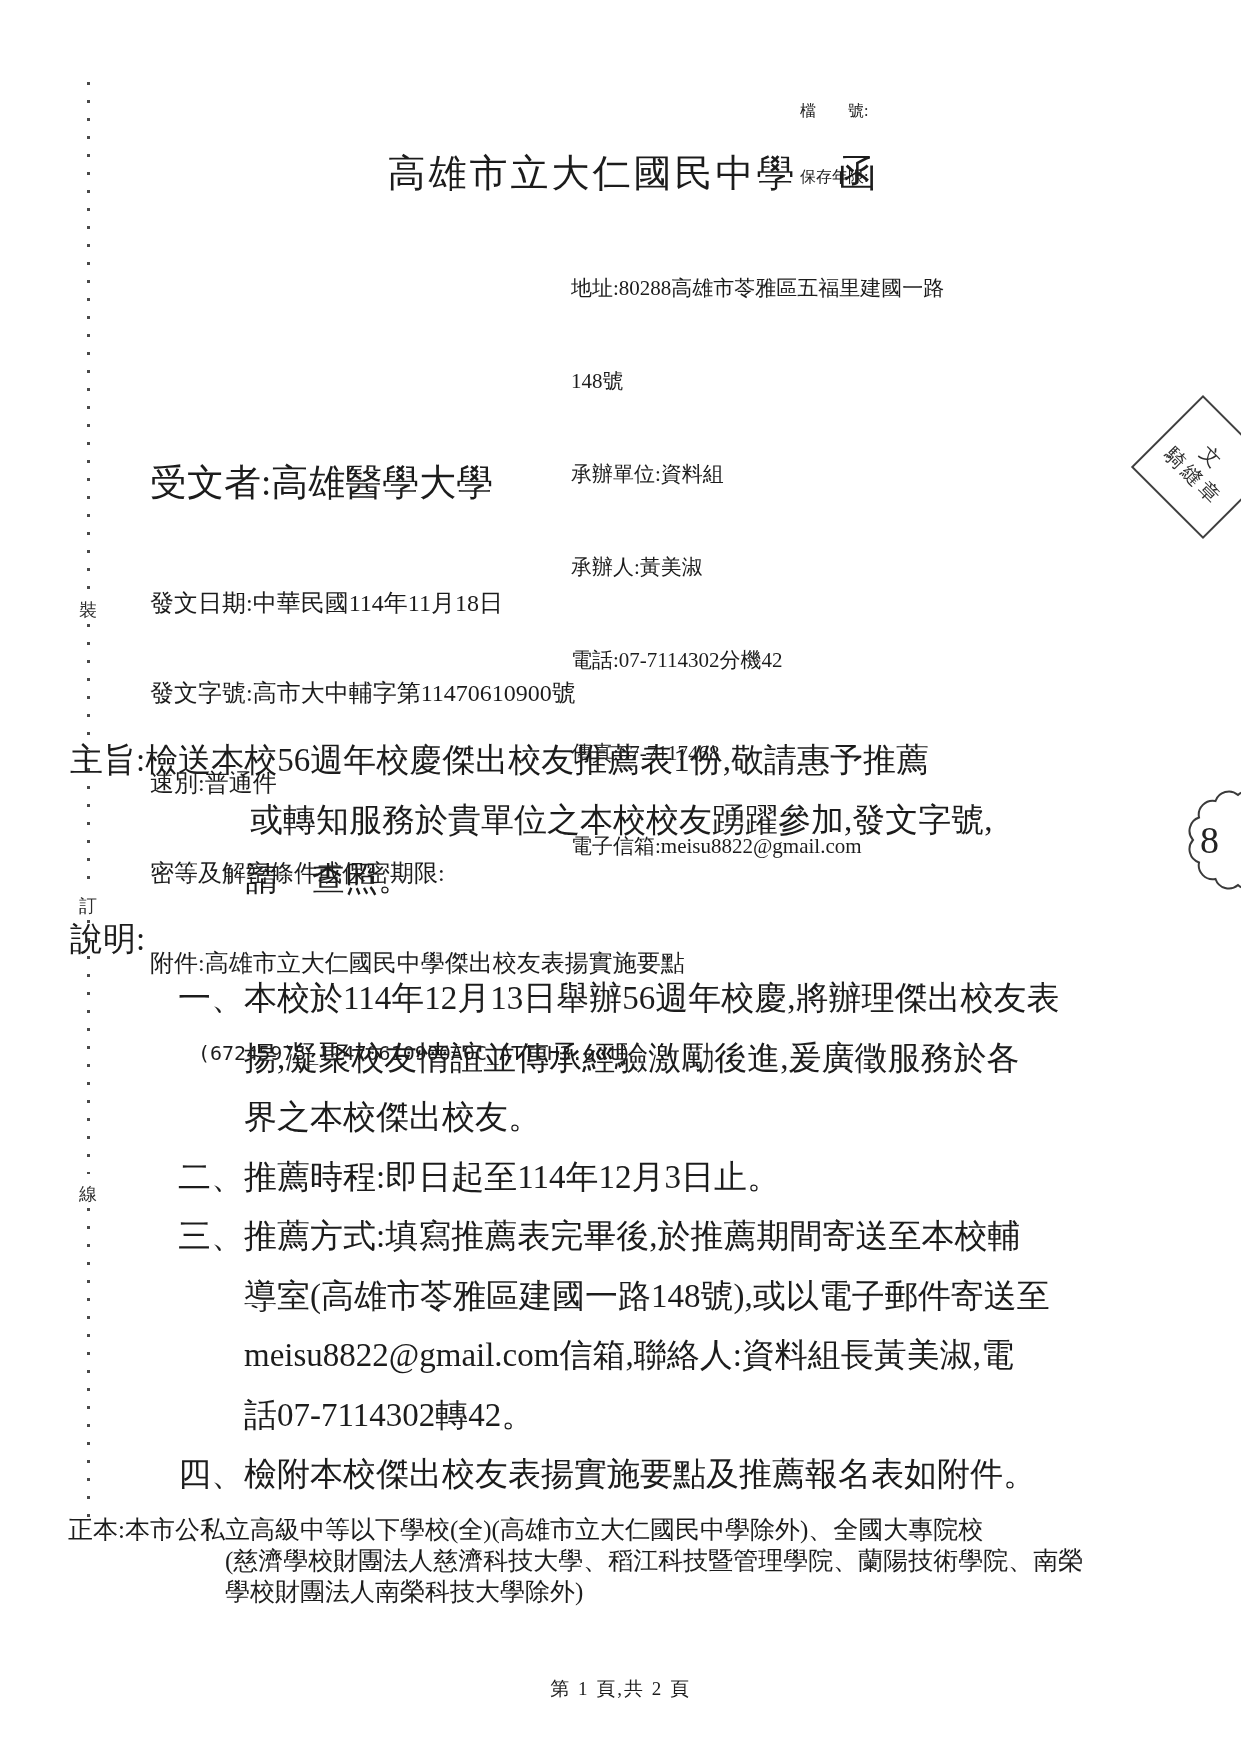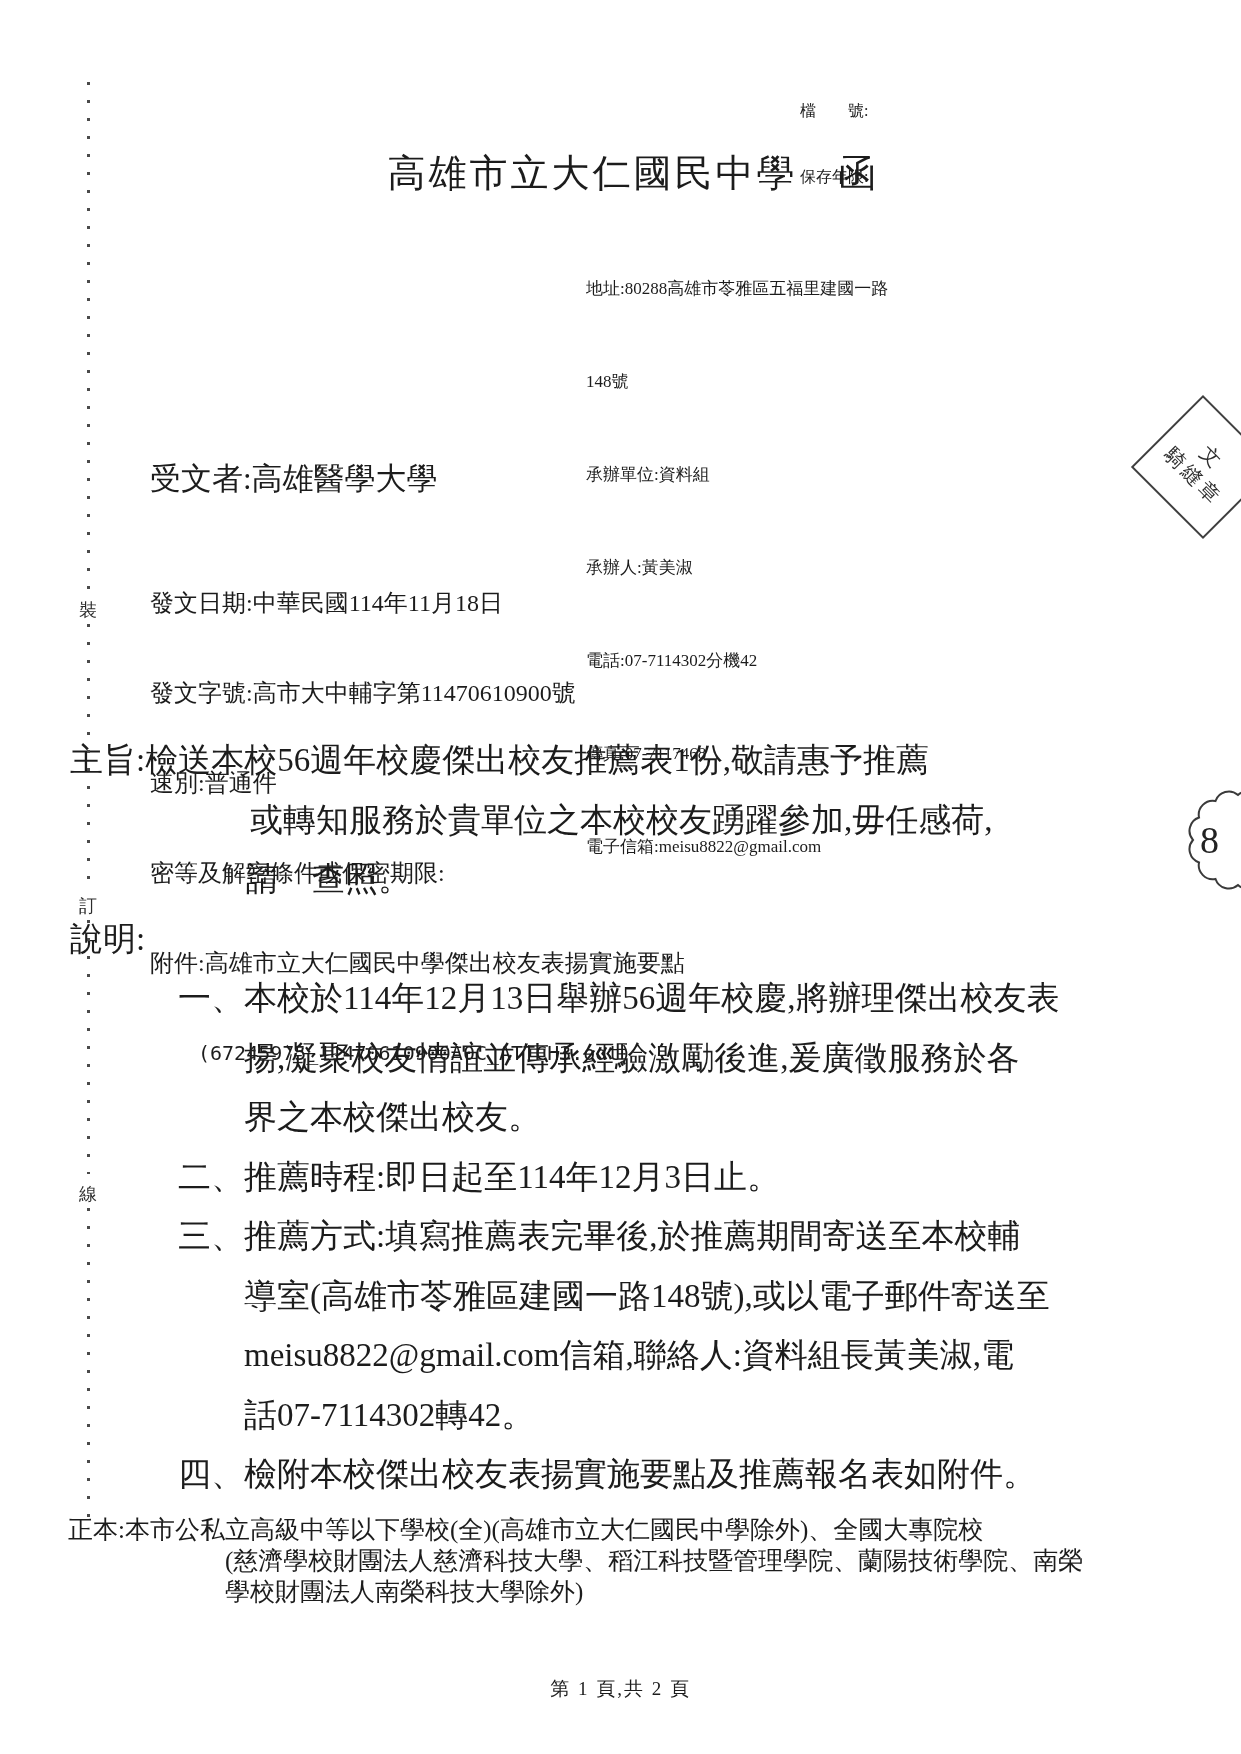--- a/index.html
+++ b/index.html
@@ -10,23 +10,23 @@
     overflow:hidden;
     font-family:"Liberation Serif","DejaVu Serif",serif;
     color:#1c1c1c;
   }
   
   .file-block{position:absolute;left:800px;top:56px;font-size:16px;line-height:22px;white-space:pre;}
   
   .title{position:absolute;left:13px;top:148px;width:100%;margin:0;text-align:center;
     font-size:38px;font-weight:normal;letter-spacing:3px;}
   
-  .sender{position:absolute;left:586px;top:211px;font-size:17px;line-height:31px;white-space:pre;}
+  .sender{position:absolute;left:571px;top:211px;font-size:21px;line-height:31px;white-space:pre;}
   
-  .recipient{position:absolute;left:150px;top:458px;font-size:31px;white-space:pre;}
+  .recipient{position:absolute;left:150px;top:458px;font-size:37px;white-space:pre;}
   
   .meta{position:absolute;left:150px;top:528px;font-size:24px;line-height:30px;white-space:pre;}
   .meta .attach2{padding-left:48px;font-family:"DejaVu Sans Mono","Liberation Mono",monospace;font-size:20px;}
   
   .docbody{position:absolute;left:0;top:731px;width:1241px;font-size:33px;}
   .docbody .bline{display:block;line-height:59.5px;white-space:pre;}
   .ind-m{padding-left:70px;}   
   .ind-w{padding-left:250px;}   
   .ind-r{padding-left:246px;}   
   .ind-n{padding-left:178px;}   
@@ -84,21 +84,21 @@
     <div>發文日期:中華民國114年11月18日</div>
     <div>發文字號:高市大中輔字第11470610900號</div>
     <div>速別:普通件</div>
     <div>密等及解密條件或保密期限:</div>
     <div>附件:高雄市立大仁國民中學傑出校友表揚實施要點</div>
     <div class="attach2">(67245975_11470610900A0C_ATTCH3.odt)</div>
   </div>
 
   <div class="docbody">
     <div class="bline ind-m">主旨:檢送本校56週年校慶傑出校友推薦表1份,敬請惠予推薦</div>
-    <div class="bline ind-w">或轉知服務於貴單位之本校校友踴躍參加,毋任感荷,</div>
+    <div class="bline ind-w">或轉知服務於貴單位之本校校友踴躍參加,發文字號,</div>
     <div class="bline ind-r">請　查照。</div>
     <div class="bline ind-m">說明:</div>
     <div class="bline ind-n">一、本校於114年12月13日舉辦56週年校慶,將辦理傑出校友表</div>
     <div class="bline ind-c">揚,凝聚校友情誼並傳承經驗激勵後進,爰廣徵服務於各</div>
     <div class="bline ind-c">界之本校傑出校友。</div>
     <div class="bline ind-n">二、推薦時程:即日起至114年12月3日止。</div>
     <div class="bline ind-n">三、推薦方式:填寫推薦表完畢後,於推薦期間寄送至本校輔</div>
     <div class="bline ind-c">導室(高雄市苓雅區建國一路148號),或以電子郵件寄送至</div>
     <div class="bline ind-c">meisu8822@gmail.com信箱,聯絡人:資料組長黃美淑,電</div>
     <div class="bline ind-c">話07-7114302轉42。</div>

